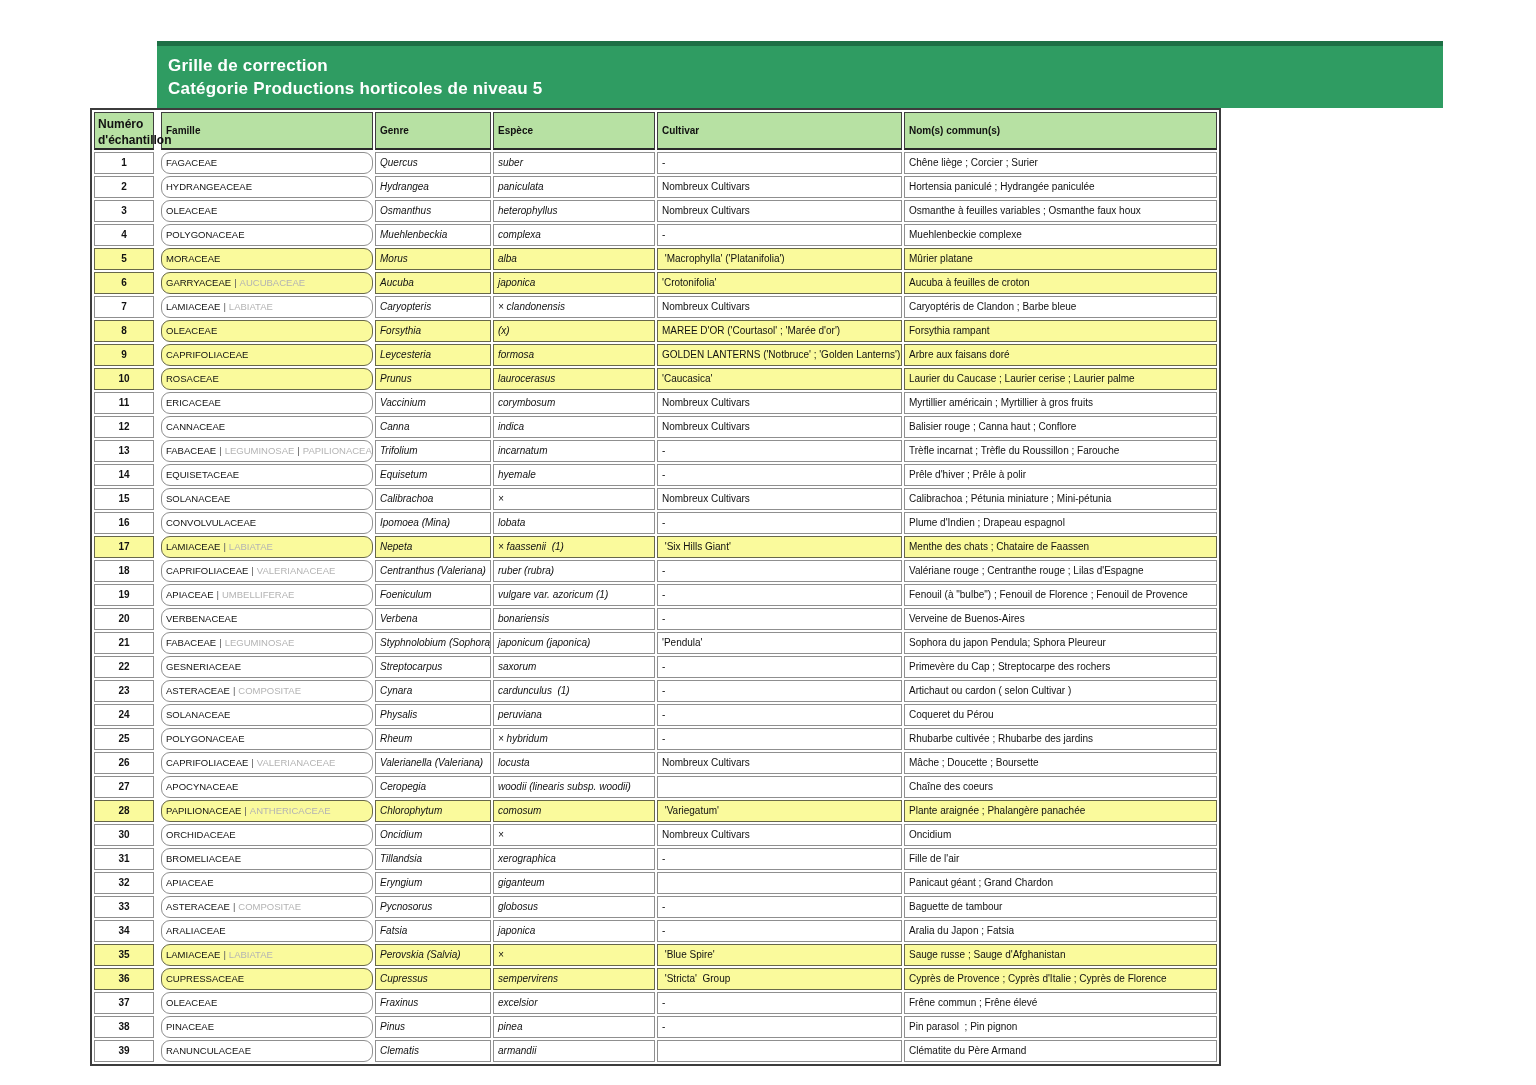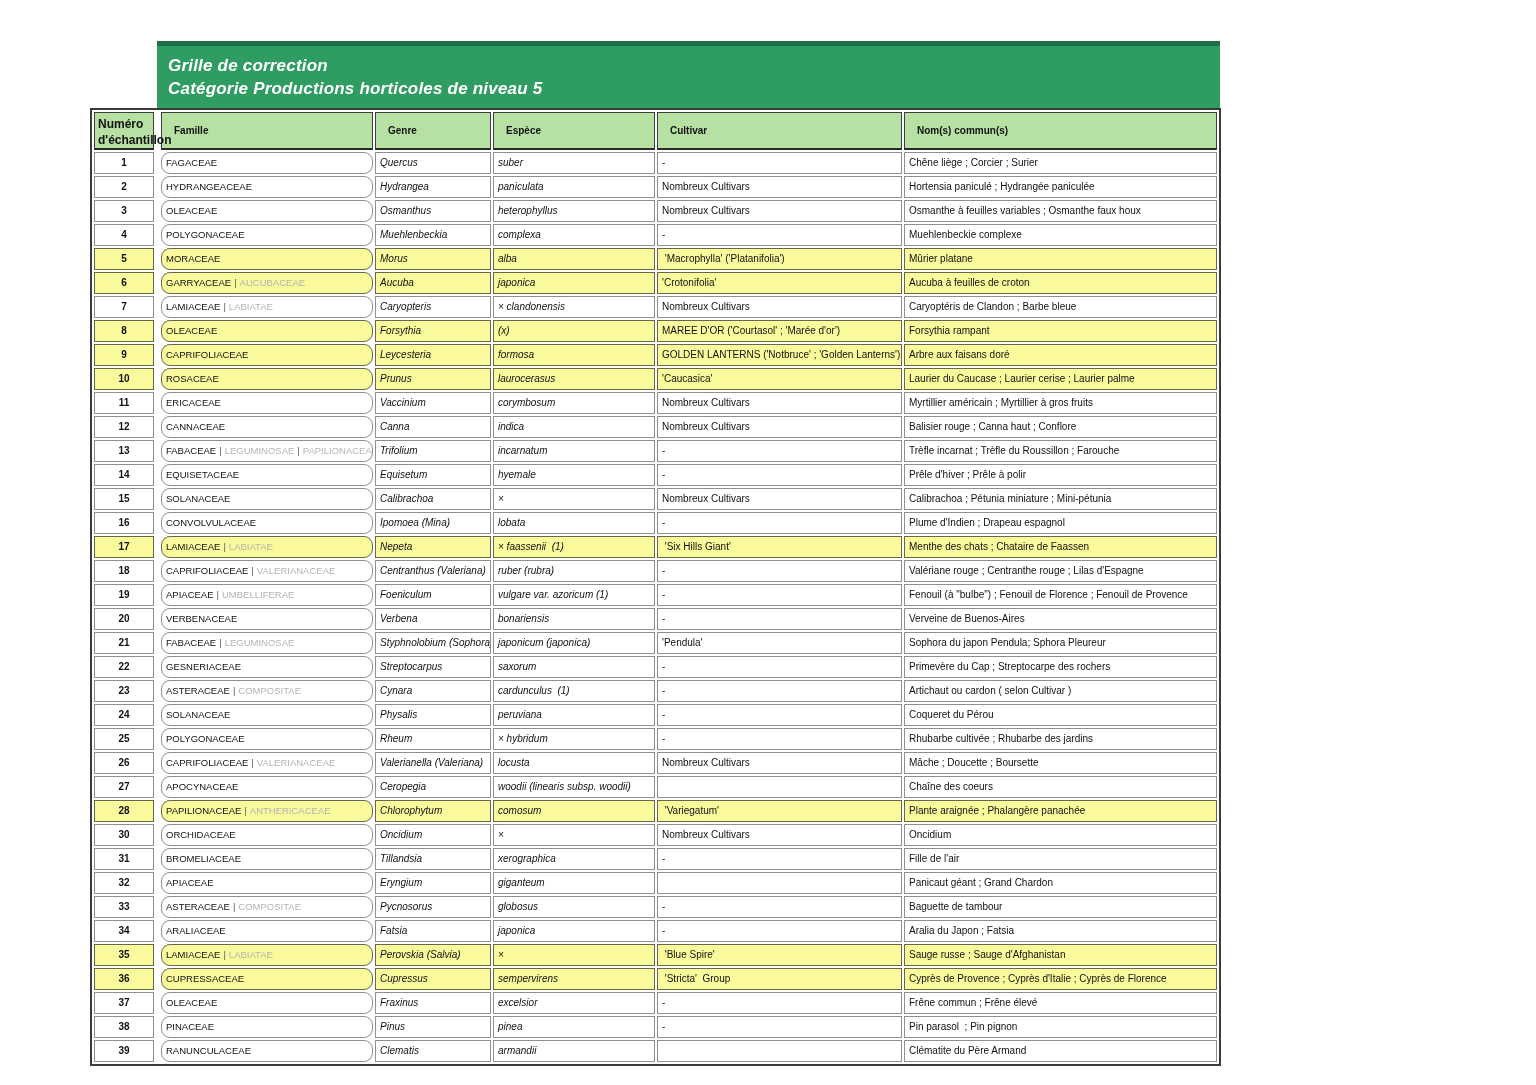--- a/index.html
+++ b/index.html
@@ -1,36 +1,36 @@
 <!DOCTYPE html>
 <html><head>
 <meta charset="utf-8">
 <style>
   html,body{margin:0;padding:0;background:#ffffff;}
   .sheet{
     position:relative;width:1536px;height:1085px;background:#fff;
     font-family:"Liberation Sans", sans-serif;color:#111;overflow:hidden;
   }
   .banner{
-    position:absolute;left:157px;top:41px;width:1063px;height:67px;
+    position:absolute;left:157px;top:41px;width:1286px;height:67px;
     box-sizing:border-box;background:var(--banner-green,#2f9c62);
     border-top:5px solid var(--banner-top,#1d6f45);
-    color:#fff;padding:8px 0 0 11px;font-style:italic;
+    color:#fff;padding:8px 0 0 11px;
   }
   .banner .tline{font-weight:bold;font-size:17px;line-height:23px;letter-spacing:.2px;}
   table.grid{
     position:absolute;left:90px;top:108px;width:1131px;
     border-collapse:separate;border-spacing:2px;
     border:2px solid #3c3c3c;table-layout:fixed;background:#fff;
   }
   th{
     background:var(--header-green,#b7e1a3);
     border:1px solid #3e3e3e;border-bottom:2px solid #2a2a2a;
     font-size:10px;font-weight:bold;text-align:left;
-    padding:2px 12px;height:31px;vertical-align:middle;box-sizing:content-box;
+    padding:2px 4px;height:31px;vertical-align:middle;box-sizing:content-box;
   }
   th.numh{font-size:12px;line-height:16px;padding:2px 2px 0 3px;}
   td{
     border:1px solid #8f8f8f;background:#fff;
     height:20px;font-size:10px;line-height:12px;
     padding:0 4px;vertical-align:middle;
     white-space:pre;overflow:hidden;box-sizing:content-box;
   }
   td.spacer, th.spacer{border:none;background:transparent;padding:0;}
   tr.hl td:not(.spacer){background:var(--hl-yellow,#fafa9c);border-color:#67674a;}

